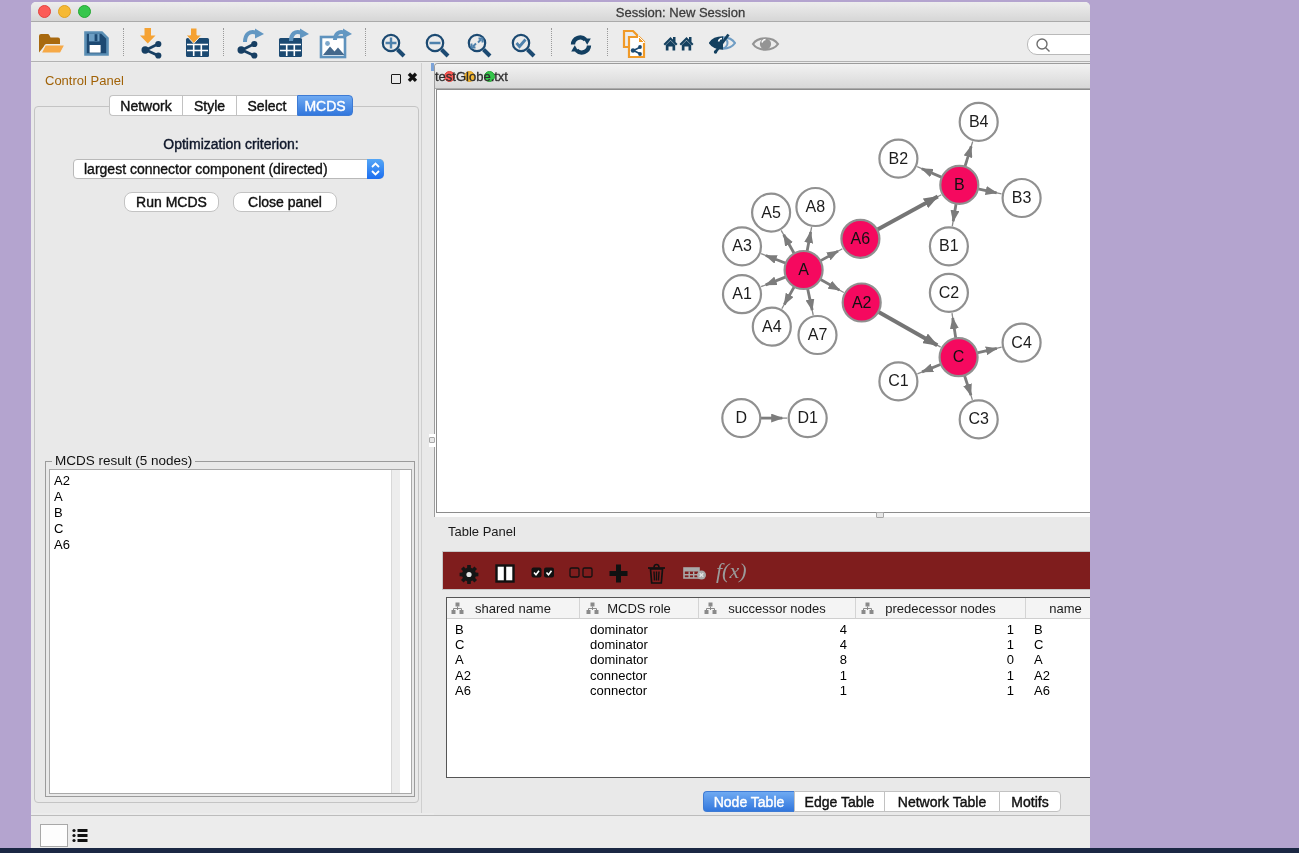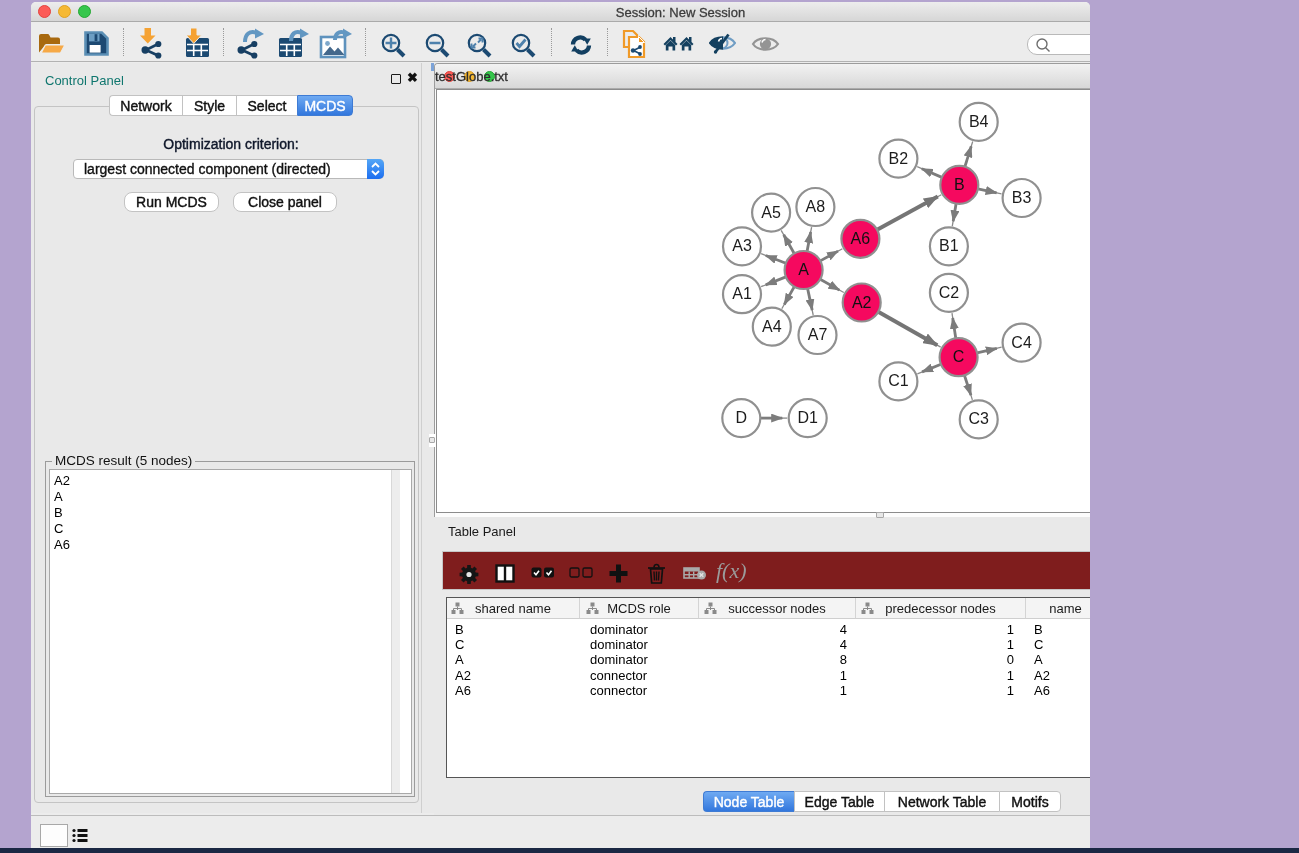--- a/index.html
+++ b/index.html
@@ -10,21 +10,21 @@
 #titlebar { position:absolute; left:0; top:0; width:1299px; height:20px; background:linear-gradient(#ededed,#d6d6d6); border-bottom:1px solid #aaa; }
 #titlebar .title { position:absolute; left:0; right:0; top:3px; text-align:center; font-size:13px; color:#3c3c3c; -webkit-text-stroke:0.3px; }
 .light { position:absolute; top:3px; width:13px; height:13px; border-radius:50%; }
 #toolbar { position:absolute; left:0; top:20px; width:1299px; height:40px; background:#ececec; border-bottom:1px solid #b2b2b2; }
 .tsep { position:absolute; top:6px; height:28px; width:0; border-left:1px dotted #9a9a9a; }
 #main { position:absolute; left:0; top:61px; width:1299px; height:750px; background:#e9e9e9; }
 #statusbar { position:absolute; left:0; top:813px; width:1299px; height:33px; background:#ececec; border-top:1px solid #bcbcbc; }
 #bottomstrip { position:absolute; left:0; top:848px; width:1299px; height:5px; background:#1b2844; }
 
 #cpanel { position:absolute; left:0; top:0; width:391px; height:750px; border-right:1px solid #cfcfcf; }
-#cpanel .ptitle { position:absolute; left:14px; top:10px; font-size:13px; color:#0f766e; }
+#cpanel .ptitle { position:absolute; left:14px; top:10px; font-size:13px; color:#a16207; }
 .tabrow { position:absolute; display:flex; z-index:5; }
 .tab { height:21px; line-height:20px; font-size:14px; -webkit-text-stroke:0.4px; color:#111; background:#fff; border:1px solid #c2c2c2; border-right:none; padding:0; text-align:center; }
 .tab.first { border-radius:4px 0 0 4px; }
 .tab.last { border-radius:0 4px 4px 0; border-right:1px solid #c2c2c2; }
 .tab.sel { background:linear-gradient(#6faaf2,#3277dd); color:#fff; border-color:#3e7bd4; }
 #cpbox { position:absolute; left:3px; top:43px; width:385px; height:697px; border:1px solid #c4c4c4; border-radius:4px; background:#e9e9e9; }
 .btn { position:absolute; background:#fff; border:1px solid #c3c3c3; border-radius:8px; font-size:14px; color:#111; text-align:center; -webkit-text-stroke:0.4px; }
 
 #mcdsbox { position:absolute; left:14px; top:398px; width:370px; height:336px; border:1px solid #9b9b9b; }
 #mcdsbox .legend { position:absolute; left:6px; top:-9px; background:#e9e9e9; padding:0 3px; font-size:13.5px; color:#111; }
@@ -219,21 +219,21 @@
       <div class="closex" style="left:376px;top:7px;">✖</div>
       <div class="tabrow" style="left:78px;top:32px;">
         <div class="tab first" style="width:73px;">Network</div>
           <div class="tab" style="width:54px;">Style</div>
           <div class="tab" style="width:61px;">Select</div>
           <div class="tab last sel" style="width:56px;">MCDS</div>
       </div>
       <div id="cpbox">
         <div style="position:absolute;left:0;right:-9px;top:29px;text-align:center;font-size:14px;color:#0f172a;-webkit-text-stroke:0.4px;">Optimization criterion:</div>
         <div style="position:absolute;left:38px;top:52px;width:311px;height:20px;background:#fff;border:1px solid #b9b9b9;border-radius:4px;">
-          <div style="position:absolute;left:10px;top:1px;font-size:14px;color:#111;-webkit-text-stroke:0.35px;">largest connected component (directed)</div>
+          <div style="position:absolute;left:10px;top:1px;font-size:14px;color:#111;-webkit-text-stroke:0.35px;">largest connector component (directed)</div>
           <div style="position:absolute;right:-1px;top:-1px;width:17px;height:20px;background:linear-gradient(#55a7f6,#1c6ef0);border-radius:0 5px 5px 0;">
             <svg width="17" height="20" viewBox="0 0 17 20">
                 <path d="M5 8 L8.5 4.5 L12 8" stroke="#fff" stroke-width="1.8" fill="none"></path>
                 <path d="M5 12 L8.5 15.5 L12 12" stroke="#fff" stroke-width="1.8" fill="none"></path>
               </svg>
           </div>
         </div>
         <div class="btn" style="left:89px;top:85px;width:95px;height:20px;line-height:19px;">Run MCDS</div>
         <div class="btn" style="left:198px;top:85px;width:104px;height:20px;line-height:19px;">Close panel</div>
       </div>

